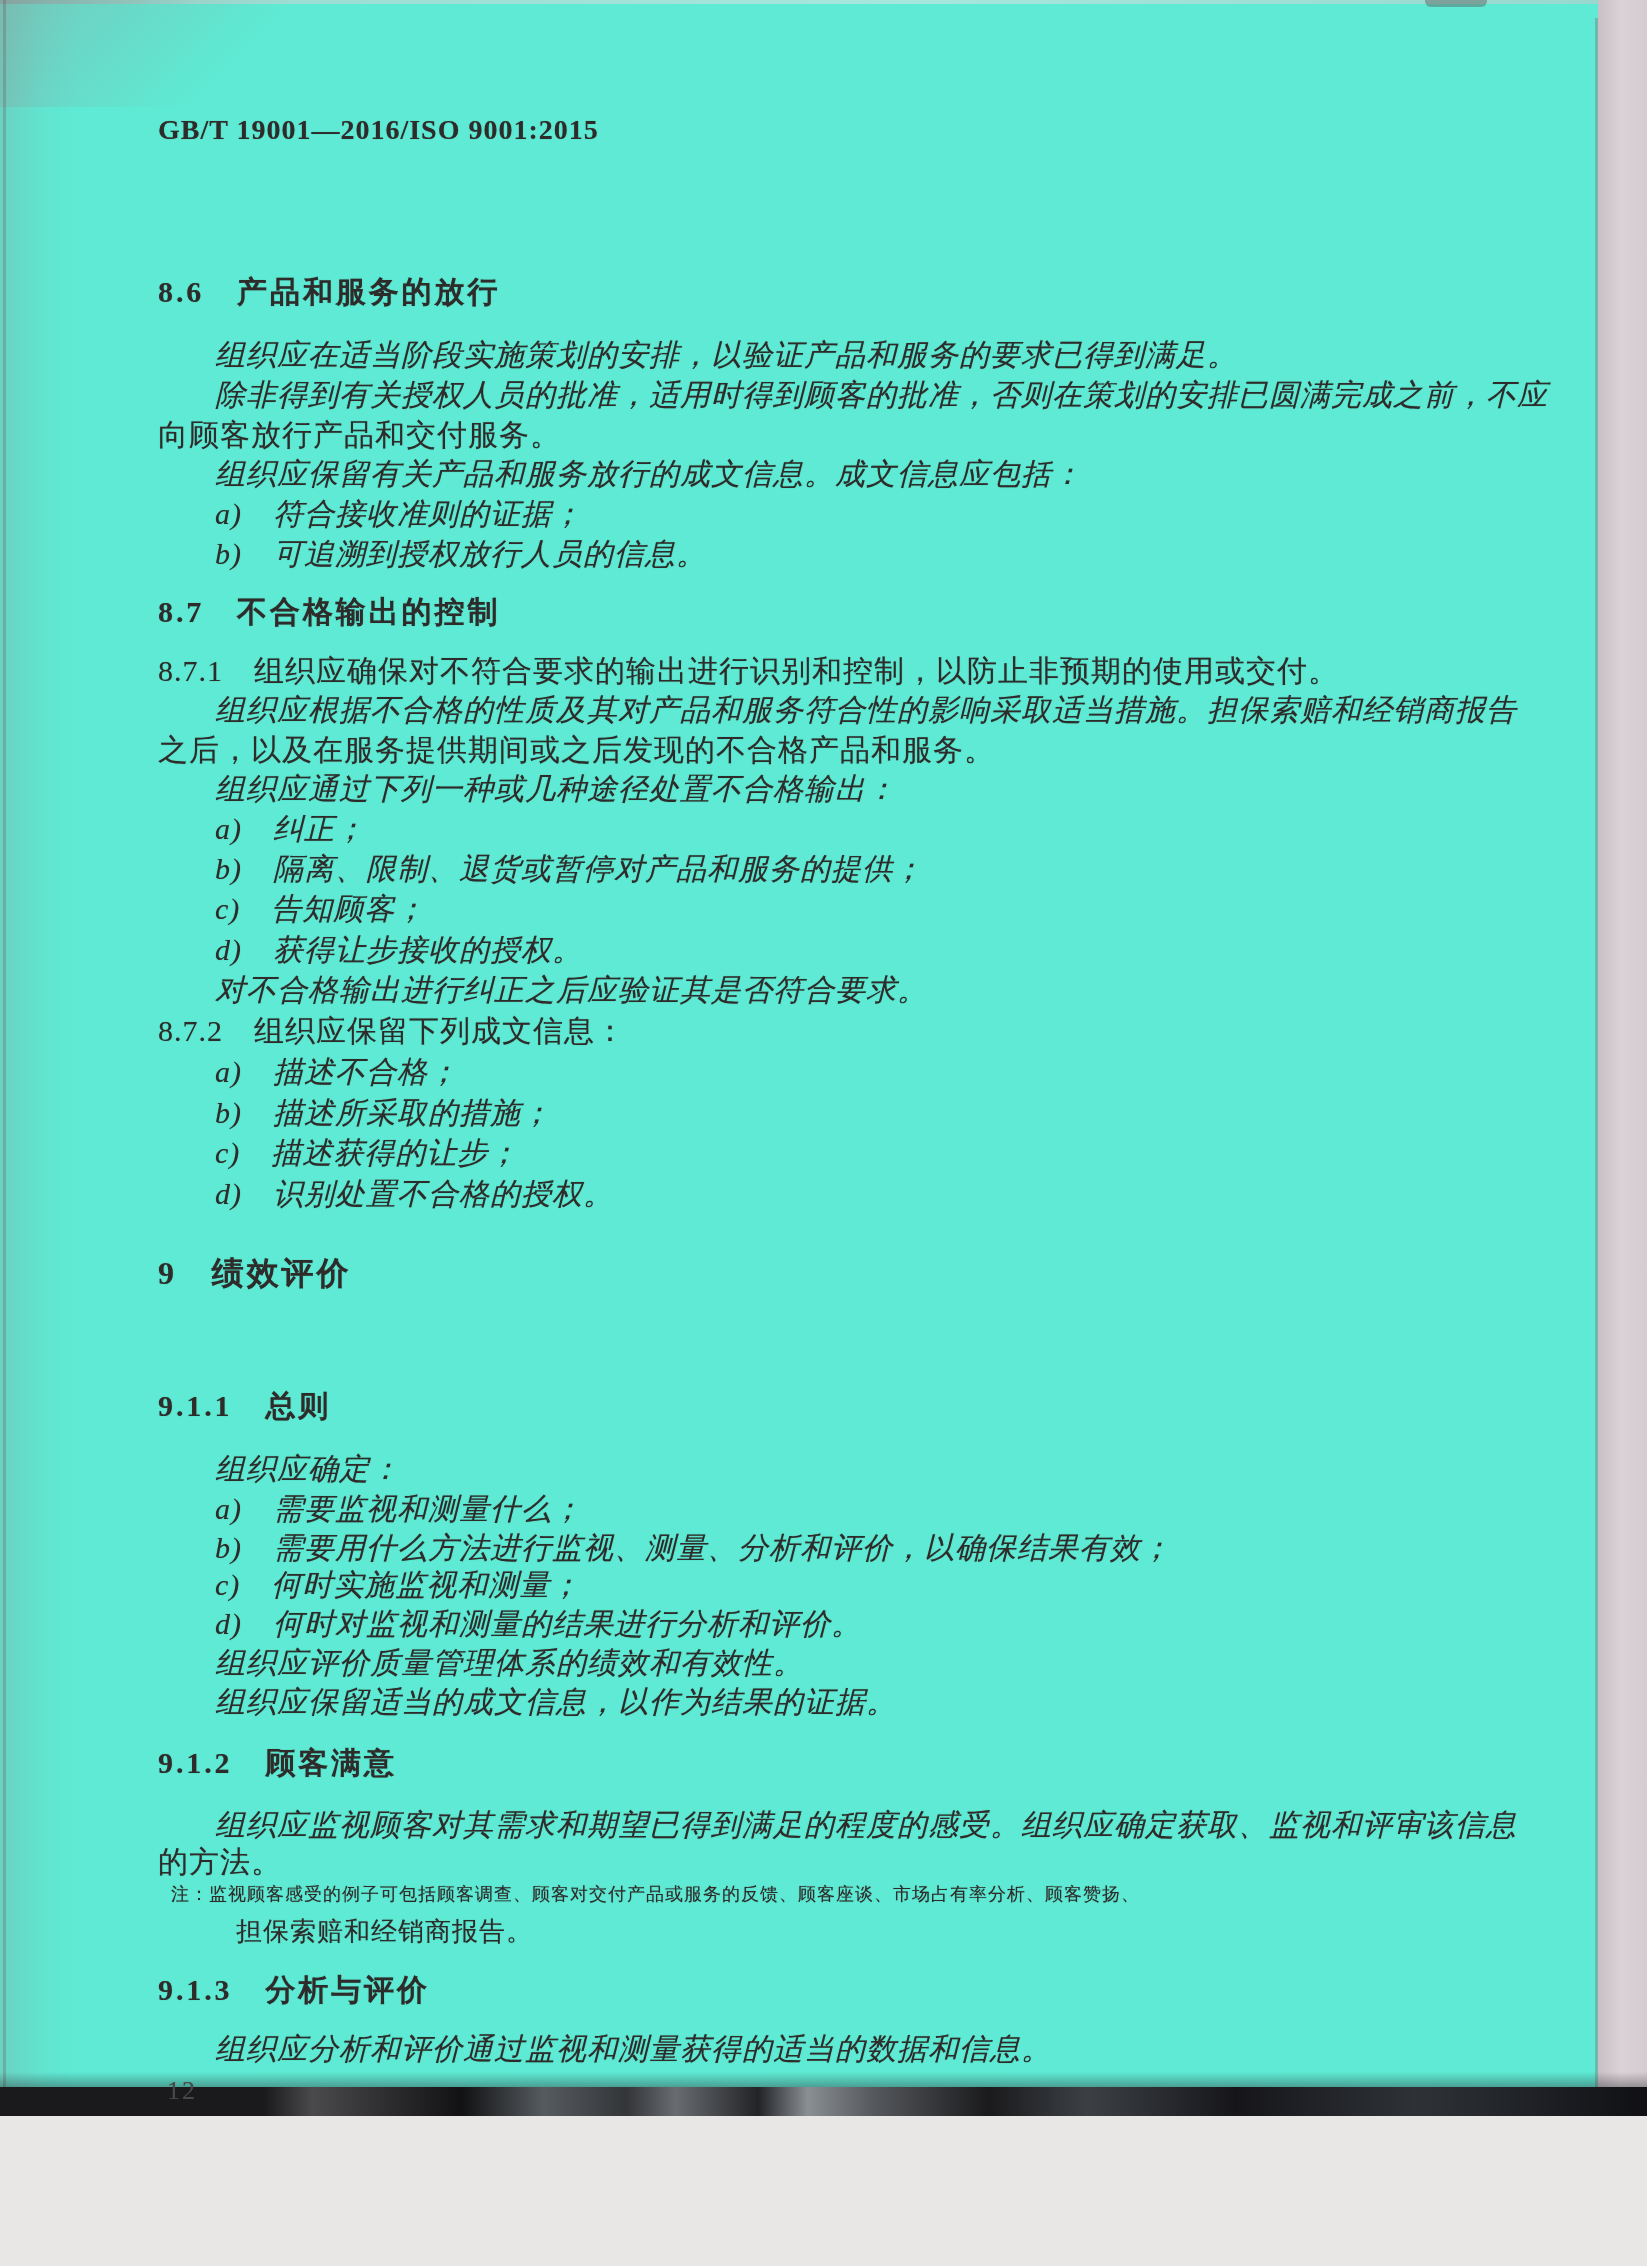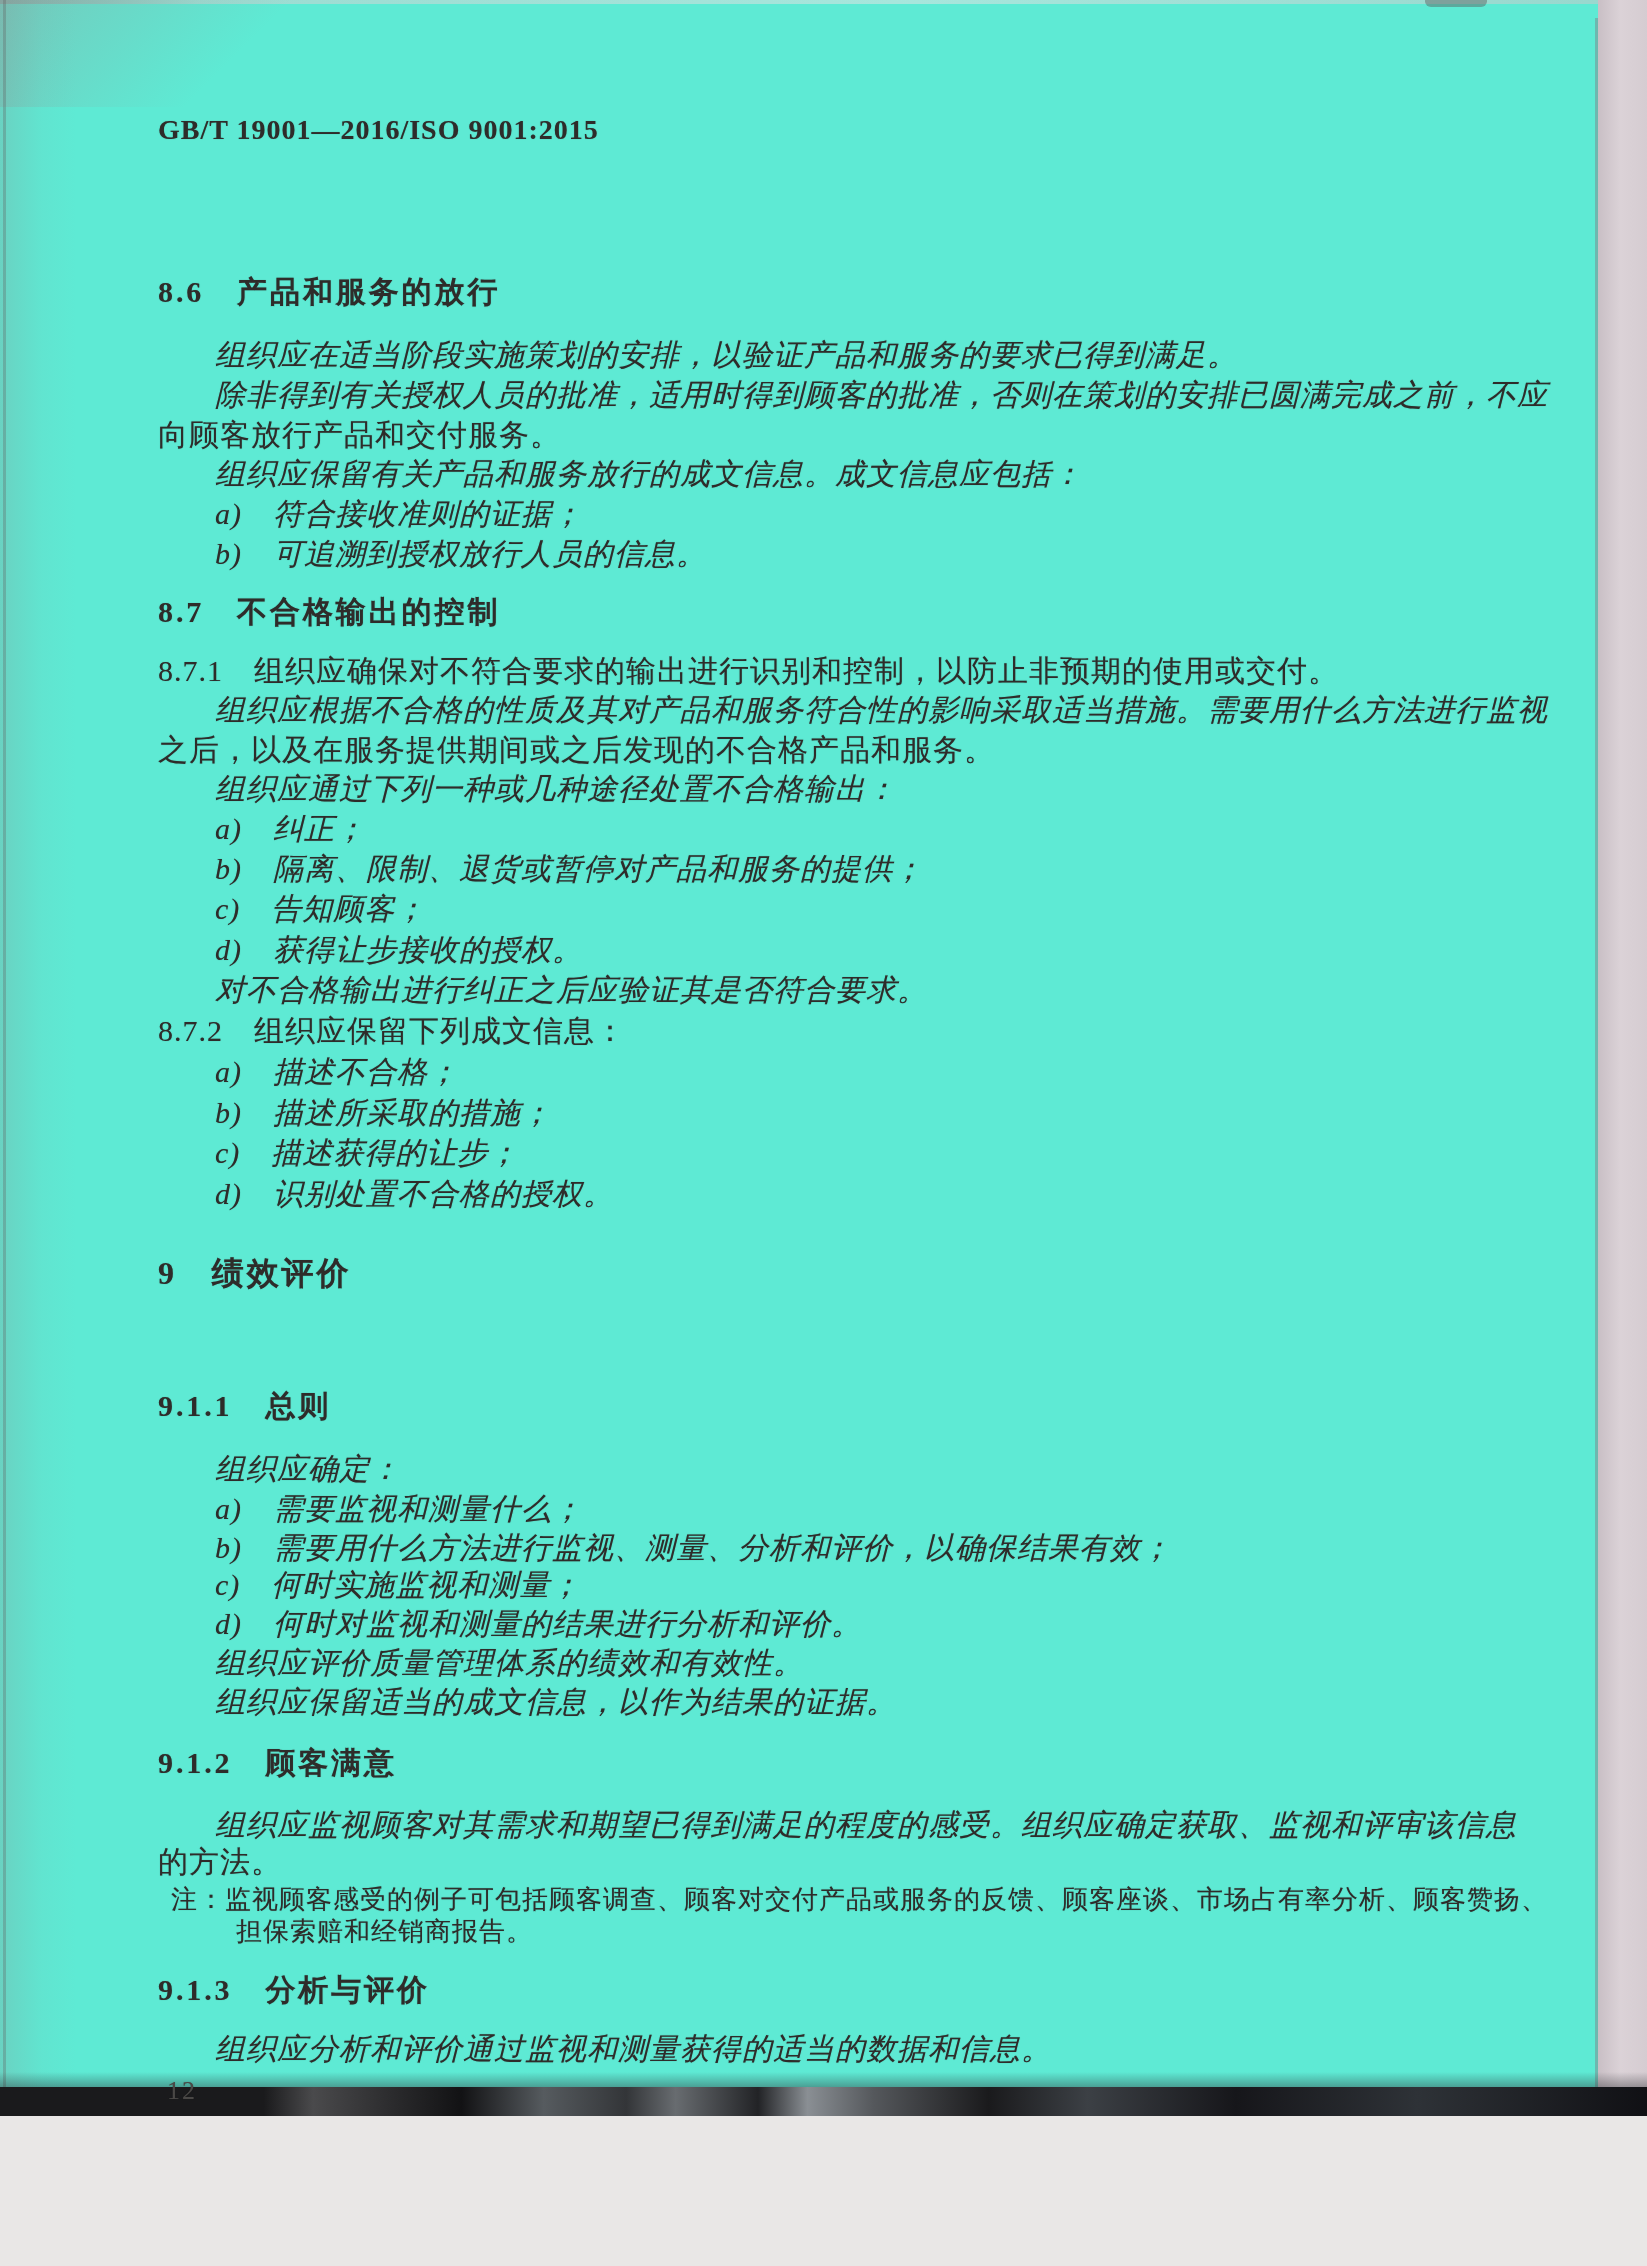--- a/index.html
+++ b/index.html
@@ -35,21 +35,21 @@
       #55585c 53%,#1a1a1c 60%,#3c4045 66%,#16161a 75%,#2e3237 86%,#101014 100%);}
   
   .line{position:absolute;white-space:nowrap;color:#2e2c2a;
     font-size:30px;letter-spacing:1px;line-height:1.2;
     text-shadow:0 0 1px rgba(45,42,40,.38);}
   .lm{left:158px;}
   .ind{left:215px;font-style:italic;}
   .h{font-weight:700;letter-spacing:2.9px;}
   .h9{font-weight:700;letter-spacing:2.9px;font-size:32px;}
   .doc-header{font-weight:700;font-size:28px;letter-spacing:1px;}
-  .n1{left:171px;font-size:26px;}
+  .n1{left:171px;font-size:18px;}
   .n2{left:236px;font-size:26px;}
   .page-num{left:167px;font-size:26px;letter-spacing:1.9px;color:#4a4846;}
 </style>
 </head>
 <body>
 
 <div class="page">
 
   <div class="edge-top"></div>
   <div class="corner-tl"></div>
@@ -66,21 +66,21 @@
   <div class="line lm h" style="top:274px">8.6　产品和服务的放行</div>
   <div class="line ind" style="top:337px">组织应在适当阶段实施策划的安排，以验证产品和服务的要求已得到满足。</div>
   <div class="line ind" style="top:377px">除非得到有关授权人员的批准，适用时得到顾客的批准，否则在策划的安排已圆满完成之前，不应</div>
   <div class="line lm" style="top:417px">向顾客放行产品和交付服务。</div>
   <div class="line ind" style="top:456px">组织应保留有关产品和服务放行的成文信息。成文信息应包括：</div>
   <div class="line ind" style="top:496px">a)　符合接收准则的证据；</div>
   <div class="line ind" style="top:536px">b)　可追溯到授权放行人员的信息。</div>
 
   <div class="line lm h" style="top:594px">8.7　不合格输出的控制</div>
   <div class="line lm" style="top:653px">8.7.1　组织应确保对不符合要求的输出进行识别和控制，以防止非预期的使用或交付。</div>
-  <div class="line ind" style="top:692px">组织应根据不合格的性质及其对产品和服务符合性的影响采取适当措施。需要用什么方法进行监视</div>
+  <div class="line ind" style="top:692px">组织应根据不合格的性质及其对产品和服务符合性的影响采取适当措施。担保索赔和经销商报告</div>
   <div class="line lm" style="top:732px">之后，以及在服务提供期间或之后发现的不合格产品和服务。</div>
   <div class="line ind" style="top:771px">组织应通过下列一种或几种途径处置不合格输出：</div>
   <div class="line ind" style="top:811px">a)　纠正；</div>
   <div class="line ind" style="top:851px">b)　隔离、限制、退货或暂停对产品和服务的提供；</div>
   <div class="line ind" style="top:891px">c)　告知顾客；</div>
   <div class="line ind" style="top:932px">d)　获得让步接收的授权。</div>
   <div class="line ind" style="top:972px">对不合格输出进行纠正之后应验证其是否符合要求。</div>
   <div class="line lm" style="top:1013px">8.7.2　组织应保留下列成文信息：</div>
   <div class="line ind" style="top:1054px">a)　描述不合格；</div>
   <div class="line ind" style="top:1095px">b)　描述所采取的措施；</div>

